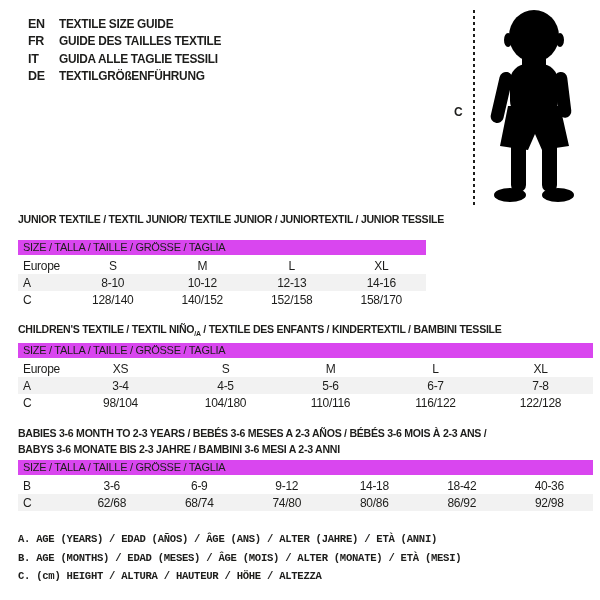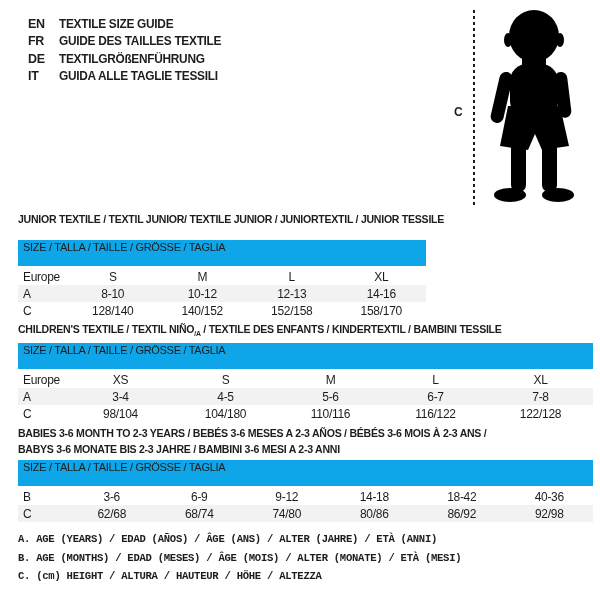--- a/index.html
+++ b/index.html
@@ -25,21 +25,21 @@
   .stitle { position:absolute; left:18px; font-weight:700; font-size:11.5px;
             letter-spacing:-0.3px; white-space:nowrap;
             transform:scaleX(0.92); transform-origin:left top; line-height:16px; }
   .stitle sub { font-size:7.5px; }
 
   
   .stable { position:absolute; left:18px; }
   .t1 { top:240px; width:408px; }
   .t2 { top:343px; width:575px; }
   .t3 { top:460px; width:575px; }
-  .tbar { height:26px; line-height:15px; background:#0ea5e9; font-size:11px;
+  .tbar { height:15px; line-height:15px; background:#d946ef; font-size:11px;
           padding-left:5px; letter-spacing:-0.3px; box-sizing:border-box;
           margin-bottom:2px; white-space:nowrap; }
   .trow { display:flex; height:17px; align-items:center; font-size:12px;
           letter-spacing:-0.3px; }
   .trow .lbl { width:50px; padding-left:5px; box-sizing:border-box; }
   .trow .cell { flex:1; text-align:center; }
   .alt { background:#f2f2f2; }
 
   
   .footnotes { position:absolute; left:18px; top:530px; font-weight:700;
@@ -54,26 +54,26 @@
   <div class="lang-block">
     <div class="lang-line">
       <span class="lang-code">EN</span>
       <span class="lang-title">TEXTILE SIZE GUIDE</span>
     </div>
     <div class="lang-line">
       <span class="lang-code">FR</span>
       <span class="lang-title">GUIDE DES TAILLES TEXTILE</span>
     </div>
     <div class="lang-line">
+      <span class="lang-code">IT</span>
+      <span class="lang-title">GUIDA ALLE TAGLIE TESSILI</span>
+    </div>
+    <div class="lang-line">
       <span class="lang-code">DE</span>
       <span class="lang-title">TEXTILGRÖßENFÜHRUNG</span>
-    </div>
-    <div class="lang-line">
-      <span class="lang-code">IT</span>
-      <span class="lang-title">GUIDA ALLE TAGLIE TESSILI</span>
     </div>
   </div>
 
   <div class="dash-line"></div>
   <div class="c-label">C</div>
   <svg class="baby-svg" width="105" height="198" viewBox="0 0 105 198">
     <g fill="#000000">
       <ellipse cx="50" cy="28" rx="25" ry="26"></ellipse>
       <ellipse cx="24" cy="32" rx="4" ry="7"></ellipse>
       <ellipse cx="76" cy="32" rx="4" ry="7"></ellipse>

